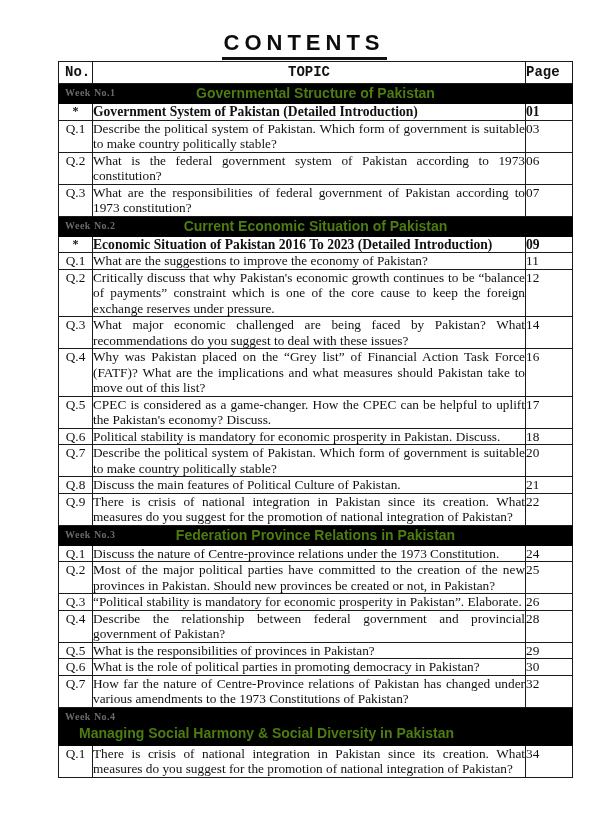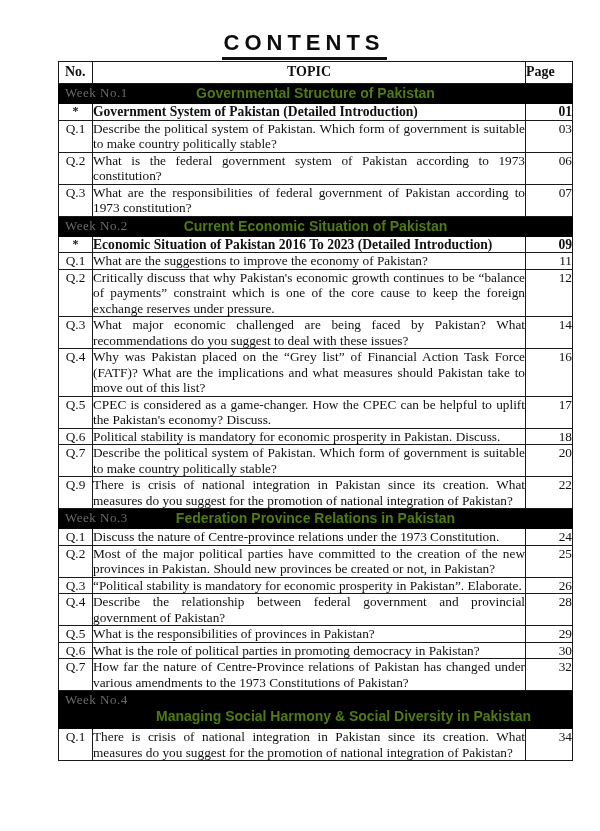--- a/index.html
+++ b/index.html
@@ -59,21 +59,21 @@
     padding: 0;
     vertical-align: top;
   }
 
   col.c-no   { width: 34px; }
   col.c-top  { width: 433px; }
   col.c-page { width: 47px; }
 
   
   .hdr td {
-    font-family: Liberation Serif, serif;
+    font-family: Liberation Mono, monospace;
     font-weight: bold;
     font-size: 14px;
     line-height: 18px;
     height: 19px;
     padding: 1px 0 1px 0;
   }
   .hdr .h-no   { text-align: center; padding-left: 3px; text-align: left; padding-left: 6px; }
   .hdr .h-top  { text-align: center; }
   .hdr .h-page { text-align: left; }
 
@@ -88,44 +88,44 @@
     height: 19px;
   }
   .band-inner.tall {
     height: 37px;
   }
   .band-week {
     position: absolute;
     left: 6px;
     top: 2px;
     font-family: "Liberation Serif", serif;
-    font-weight: normal;
-    font-size: 13px;
+    font-weight: bold;
+    font-size: 10px;
     letter-spacing: 0.5px;
     color: #6a6a6a;
     line-height: 14px;
     white-space: nowrap;
   }
   .band-title {
     position: absolute;
     left: 0;
     right: 0;
     top: 1px;
     text-align: center;
     font-family: "Liberation Sans", sans-serif;
     font-weight: bold;
     font-size: 14px;
     color: #4d7c0f;
     line-height: 17px;
     white-space: nowrap;
   }
   .band-inner.tall .band-title {
     top: 17px;
-    text-align: center;
-    padding-left: 56px;
+    text-align: left;
+    padding-left: 20px;
   }
 
   
   tr.q-row td {
     font-size: 13.3px;
     line-height: 15.5px;
   }
   .cell-no {
     text-align: center;
     font-family: "Liberation Serif", serif;
@@ -135,21 +135,21 @@
   }
   .cell-topic {
     text-align: justify;
     text-align-last: left;
     padding: 1px 5px 2px 7px;
     font-family: "Liberation Serif", serif;
     hyphens: none;
     margin-top: 20px;
   }
   .cell-page {
-    text-align: right;
+    text-align: left;
     font-family: "Liberation Serif", serif;
     font-size: 13.3px;
     padding: 1px 0 2px 0;
   }
 
   
   tr.intro-row .cell-topic,
   tr.intro-row .cell-page,
   tr.intro-row .cell-no {
     font-weight: bold;
@@ -264,20 +264,25 @@
           <td class="cell-no">Q.6</td>
           <td class="cell-topic nojust">Political stability is mandatory for economic prosperity in Pakistan. Discuss.</td>
           <td class="cell-page">18</td>
         </tr>
         <tr class="q-row">
           <td class="cell-no">Q.7</td>
           <td class="cell-topic just">Describe the political system of Pakistan. Which form of government is suitable to make country politically stable?</td>
           <td class="cell-page">20</td>
         </tr>
         <tr class="q-row">
+          <td class="cell-no">Q.8</td>
+          <td class="cell-topic nojust">Discuss the main features of Political Culture of Pakistan.</td>
+          <td class="cell-page">21</td>
+        </tr>
+        <tr class="q-row">
           <td class="cell-no">Q.9</td>
           <td class="cell-topic just">There is crisis of national integration in Pakistan since its creation. What measures do you suggest for the promotion of national integration of Pakistan?</td>
           <td class="cell-page">22</td>
         </tr>
         <tr class="week-band">
           <td colspan="3">
             <div class="band-inner">
               <span class="band-week">Week No.3</span>
               <span class="band-title">Federation Province Relations in Pakistan</span>
             </div>

